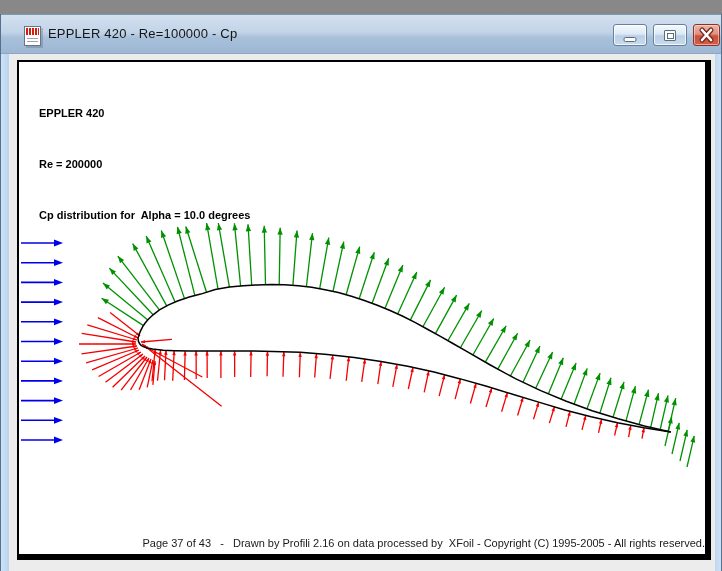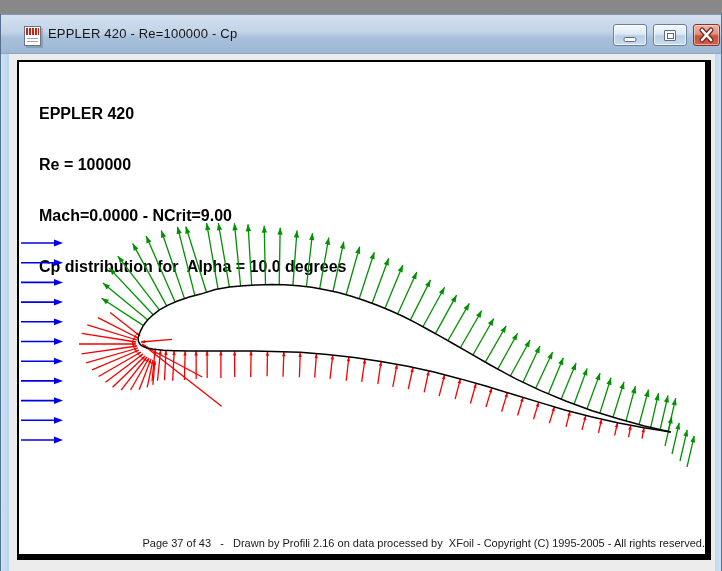--- a/index.html
+++ b/index.html
@@ -80,21 +80,21 @@
     background:#ececec;
   }
   .page{
     position:absolute;left:8px;top:6px;width:694px;height:500px;
     background:#ffffff;
     border-top:2px solid #000;border-left:2px solid #000;
     border-right:6px solid #000;border-bottom:6px solid #000;
   }
   .head-block{
     position:absolute;left:20px;top:9px;
-    font-size:16px;font-weight:bold;color:#000;line-height:17px;white-space:pre;
+    font-size:11px;font-weight:bold;color:#000;line-height:17px;white-space:pre;
   }
   .footer-text{
     position:absolute;left:0;right:0;bottom:5px;text-align:right;
     font-size:11px;color:#1a1a1a;white-space:pre;
   }
   .plot-svg{position:absolute;left:0;top:0;width:690px;height:492px;}
 </style>
 </head>
 <body>
 
@@ -121,22 +121,21 @@
     </div>
   </div>
 
   <div class="frame-left"></div>
   <div class="frame-right"></div>
 
   <div class="client">
     <div class="page">
       <div class="head-block">
         <div>EPPLER 420</div>
-        <div>Re = 100000</div>
-        <div>Mach=0.0000 - NCrit=9.00</div>
+        <div>Re = 200000</div>
         <div>Cp distribution for  Alpha = 10.0 degrees</div>
       </div>
 
       <svg class="plot-svg" viewBox="18 48 690 492">
           <g>
             <line x1="20" y1="229" x2="55" y2="229" stroke="#0000e8" stroke-width="1.6"></line>
             <polygon points="62.0,229.0 53.0,232.4 53.0,225.6" fill="#0000e8"></polygon>
             <line x1="20" y1="248.7" x2="55" y2="248.7" stroke="#0000e8" stroke-width="1.6"></line>
             <polygon points="62.0,248.7 53.0,252.1 53.0,245.3" fill="#0000e8"></polygon>
             <line x1="20" y1="268.4" x2="55" y2="268.4" stroke="#0000e8" stroke-width="1.6"></line>

